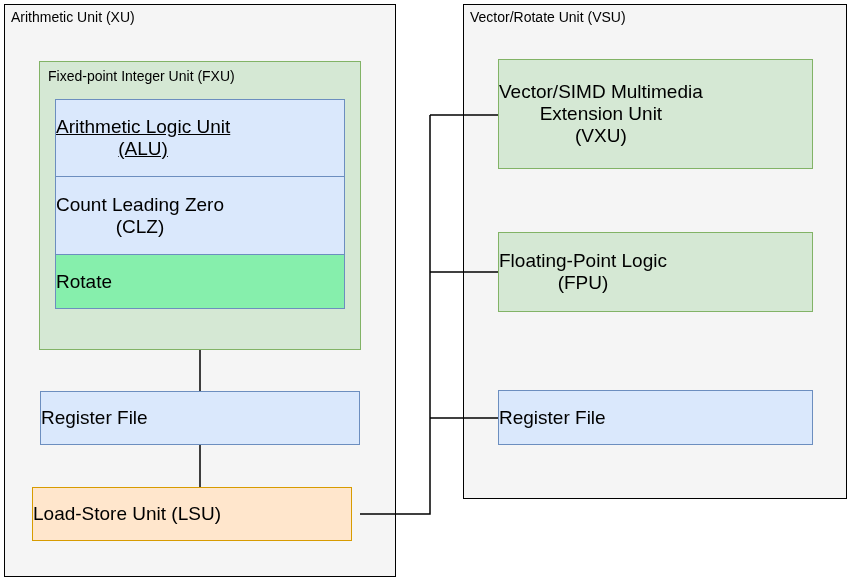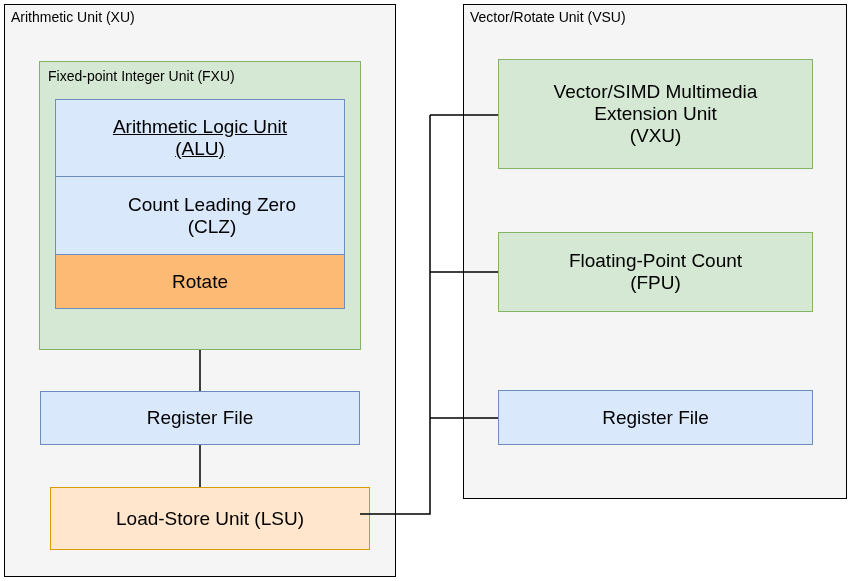--- a/index.html
+++ b/index.html
@@ -15,21 +15,21 @@
   .canvas {
     position: relative;
     width: 851px;
     height: 581px;
   }
   .box {
     position: absolute;
     border: 1px solid #000;
     display: flex;
     align-items: center;
-    justify-content: center;
+    justify-content: flex-start;
     text-align: center;
   }
   .label-top-left {
     align-items: flex-start;
     justify-content: flex-start;
     padding: 4px 6px;
     text-align: left;
   }
   
   .xu-box {
@@ -66,36 +66,36 @@
     left: 55px; top: 177px;
     width: 290px; height: 78px;
     background: #dae8fc;
     border-color: #6c8ebf;
     border-top: none;
     font-size: 19px;
   }
   .rotate-box {
     left: 55px; top: 255px;
     width: 290px; height: 54px;
-    background: #fdba74;
+    background: #86efac;
     border-color: #6c8ebf;
     border-top: none;
     font-size: 19px;
   }
   
   .xu-regfile {
     left: 40px; top: 391px;
     width: 320px; height: 54px;
     background: #dae8fc;
     border-color: #6c8ebf;
     font-size: 19px;
   }
   .lsu-box {
-    left: 50px; top: 487px;
-    width: 320px; height: 63px;
+    left: 32px; top: 487px;
+    width: 320px; height: 54px;
     background: #ffe6cc;
     border-color: #d79b00;
     font-size: 19px;
   }
   
   .vxu-box {
     left: 498px; top: 59px;
     width: 315px; height: 110px;
     background: #d5e8d4;
     border-color: #82b366;
@@ -143,42 +143,42 @@
 
   <div class="box fxu-box label-top-left fxu-label">
     <span>Fixed-point Integer Unit (FXU)</span>
   </div>
 
   <div class="box alu-box">
     <span style="white-space:pre-line;">Arithmetic Logic Unit
 (ALU)</span>
   </div>
   <div class="box clz-box">
-    <span style="white-space:pre-line;margin-left:24px;">Count Leading Zero
+    <span style="white-space:pre-line;">Count Leading Zero
 (CLZ)</span>
   </div>
   <div class="box rotate-box">
     <span>Rotate</span>
   </div>
 
   <div class="box xu-regfile">
     <span>Register File</span>
   </div>
 
   <div class="box lsu-box">
     <span>Load-Store Unit (LSU)</span>
   </div>
 
   <div class="box vxu-box">
     <span style="white-space:pre-line;">Vector/SIMD Multimedia
 Extension Unit
 (VXU)</span>
   </div>
   <div class="box fpu-box">
-    <span style="white-space:pre-line;">Floating-Point Count
+    <span style="white-space:pre-line;">Floating-Point Logic
 (FPU)</span>
   </div>
   <div class="box vsu-regfile">
     <span>Register File</span>
   </div>
 
   <svg class="connectors">
 
     <line class="wire" x1="200" y1="350" x2="200" y2="391"></line>
 

